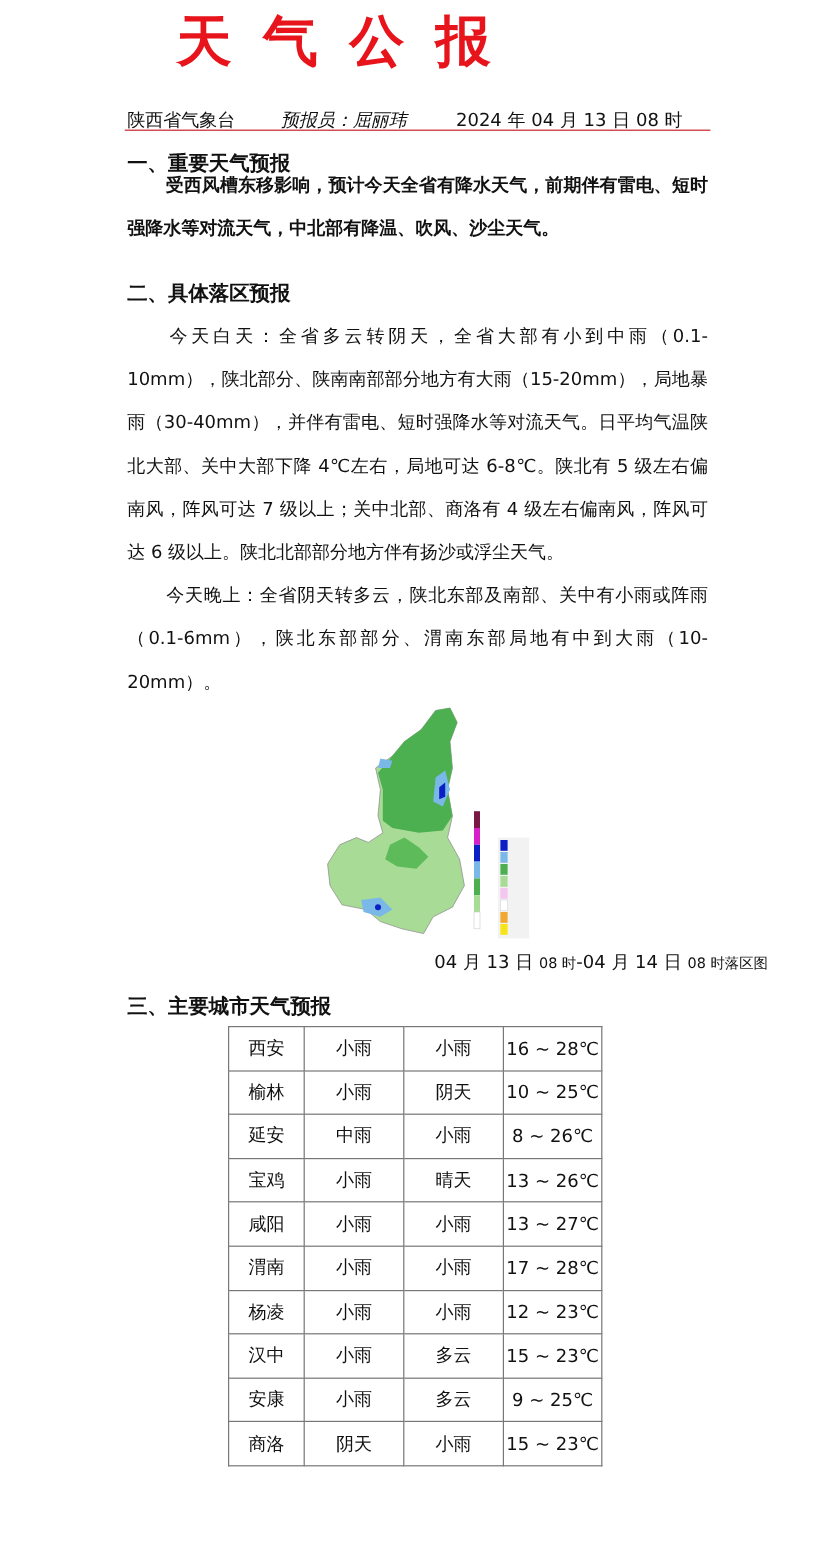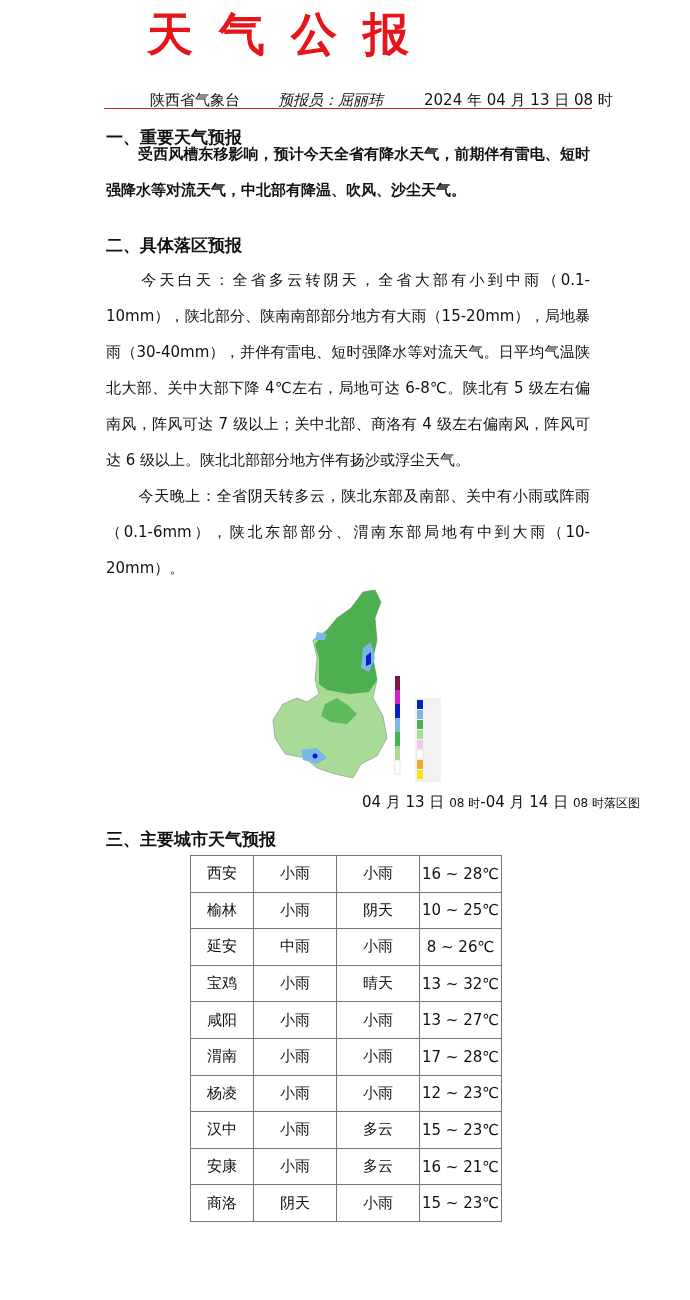--- a/index.html
+++ b/index.html
@@ -4,21 +4,21 @@
 <style>
   html, body { margin:0; padding:0; background:#fff; }
   body { width:690px; height:1300px; position:relative; overflow:hidden;
          font-family:"DejaVu Sans", sans-serif; color:#111; }
   .title { position:absolute; top:6px; left:0; width:556px; text-align:center;
            color:#e8141b; font-size:46px; font-weight:bold; letter-spacing:26px;
            padding-left:26px; box-sizing:border-box; line-height:56px; }
   .meta { position:absolute; top:90px; left:106px; width:484px; font-size:15px;
           line-height:20px; white-space:nowrap; }
   .meta span { display:inline-block; }
-  .meta .agency { width:128px;margin-left:44px; }
+  .meta .agency { width:128px; }
   .meta .forecaster { width:146px;font-style:italic; }
   .redline { position:absolute; top:108px; left:104px; width:488px; height:0;
              border-top:1.5px solid #c8242b; }
   .h { position:absolute; left:106px; font-size:17px; font-weight:bold; line-height:22px; }
   .p { position:absolute; left:106px; width:484px; font-size:15px; line-height:36px;
        text-align:justify; }
   .p .indent { display:inline-block; width:32px; }
   .map { position:absolute; left:265px; top:588px; width:180px; height:195px; }
   .caption { position:absolute; top:793px; left:0; width:640px; text-align:right;
              font-size:15px; padding-left:44px; box-sizing:border-box; }
@@ -102,21 +102,21 @@
       <tr>
         <td class="c0">延安</td>
         <td class="c1">中雨</td>
         <td class="c2">小雨</td>
         <td class="c3">8 ~ 26℃</td>
       </tr>
       <tr>
         <td class="c0">宝鸡</td>
         <td class="c1">小雨</td>
         <td class="c2">晴天</td>
-        <td class="c3">13 ~ 32℃</td>
+        <td class="c3">13 ~ 26℃</td>
       </tr>
       <tr>
         <td class="c0">咸阳</td>
         <td class="c1">小雨</td>
         <td class="c2">小雨</td>
         <td class="c3">13 ~ 27℃</td>
       </tr>
       <tr>
         <td class="c0">渭南</td>
         <td class="c1">小雨</td>
@@ -132,21 +132,21 @@
       <tr>
         <td class="c0">汉中</td>
         <td class="c1">小雨</td>
         <td class="c2">多云</td>
         <td class="c3">15 ~ 23℃</td>
       </tr>
       <tr>
         <td class="c0">安康</td>
         <td class="c1">小雨</td>
         <td class="c2">多云</td>
-        <td class="c3">16 ~ 21℃</td>
+        <td class="c3">9 ~ 25℃</td>
       </tr>
       <tr>
         <td class="c0">商洛</td>
         <td class="c1">阴天</td>
         <td class="c2">小雨</td>
         <td class="c3">15 ~ 23℃</td>
       </tr>
     </tbody>
 </table>
 

